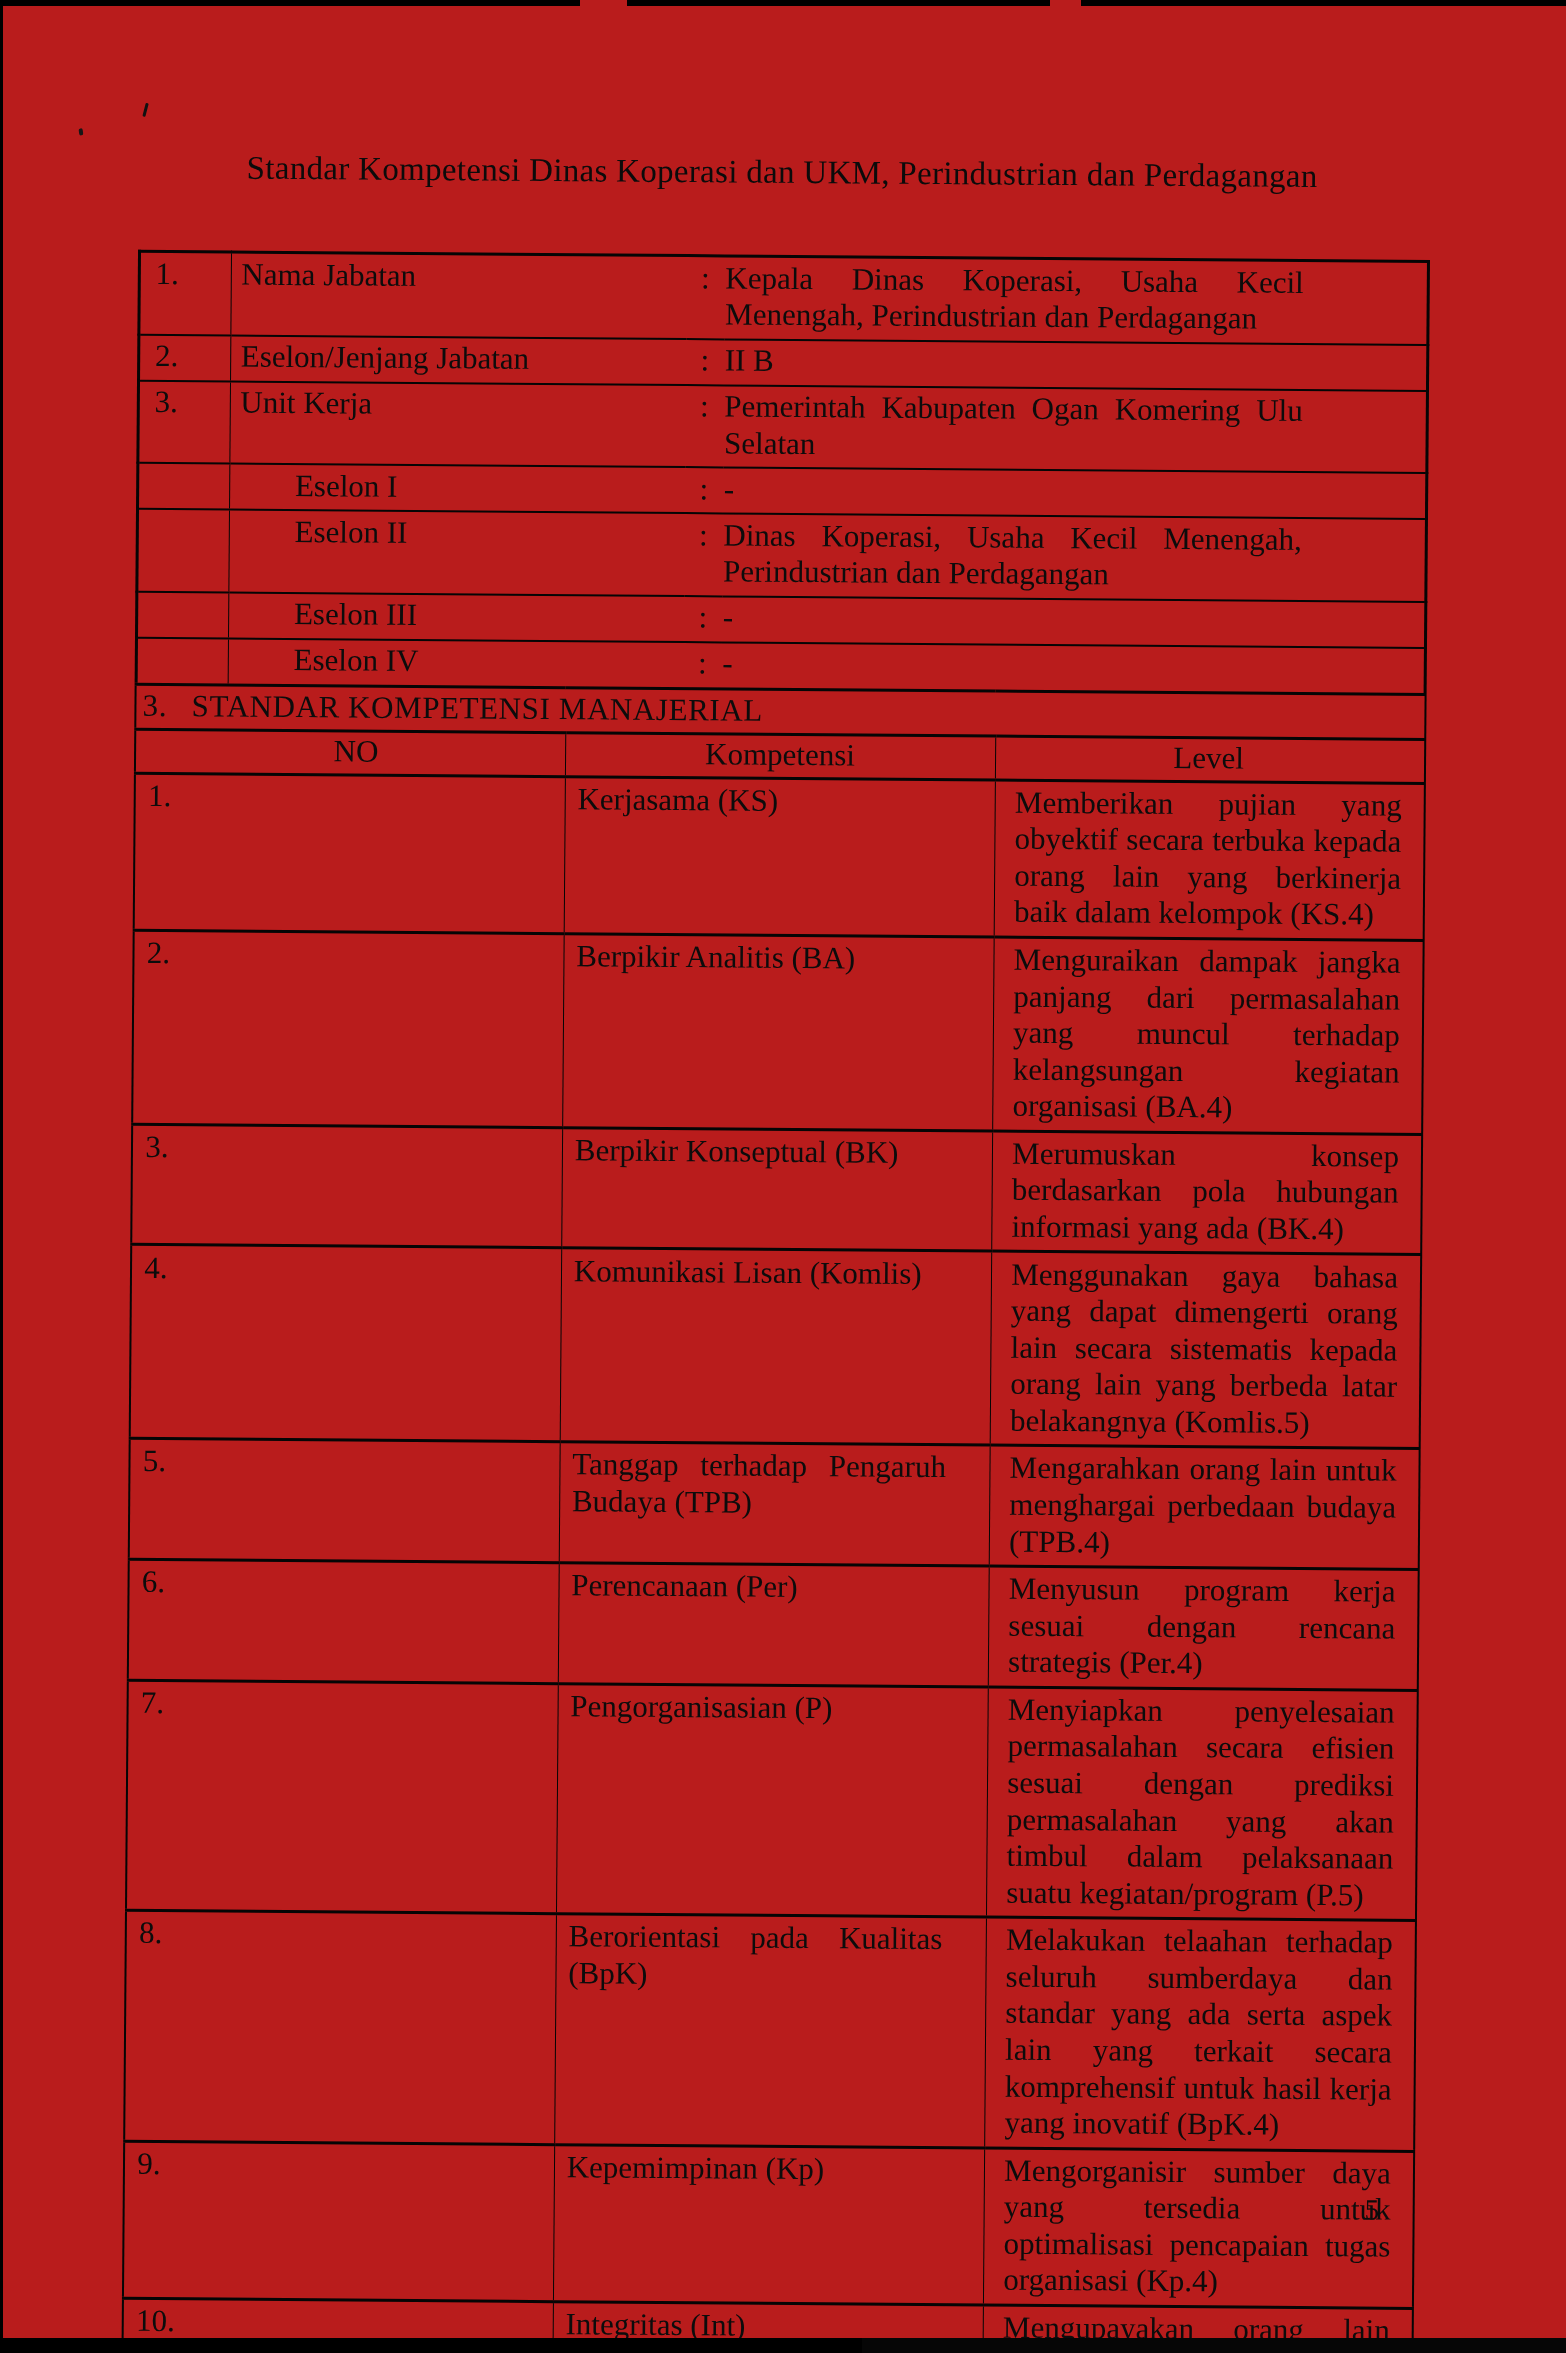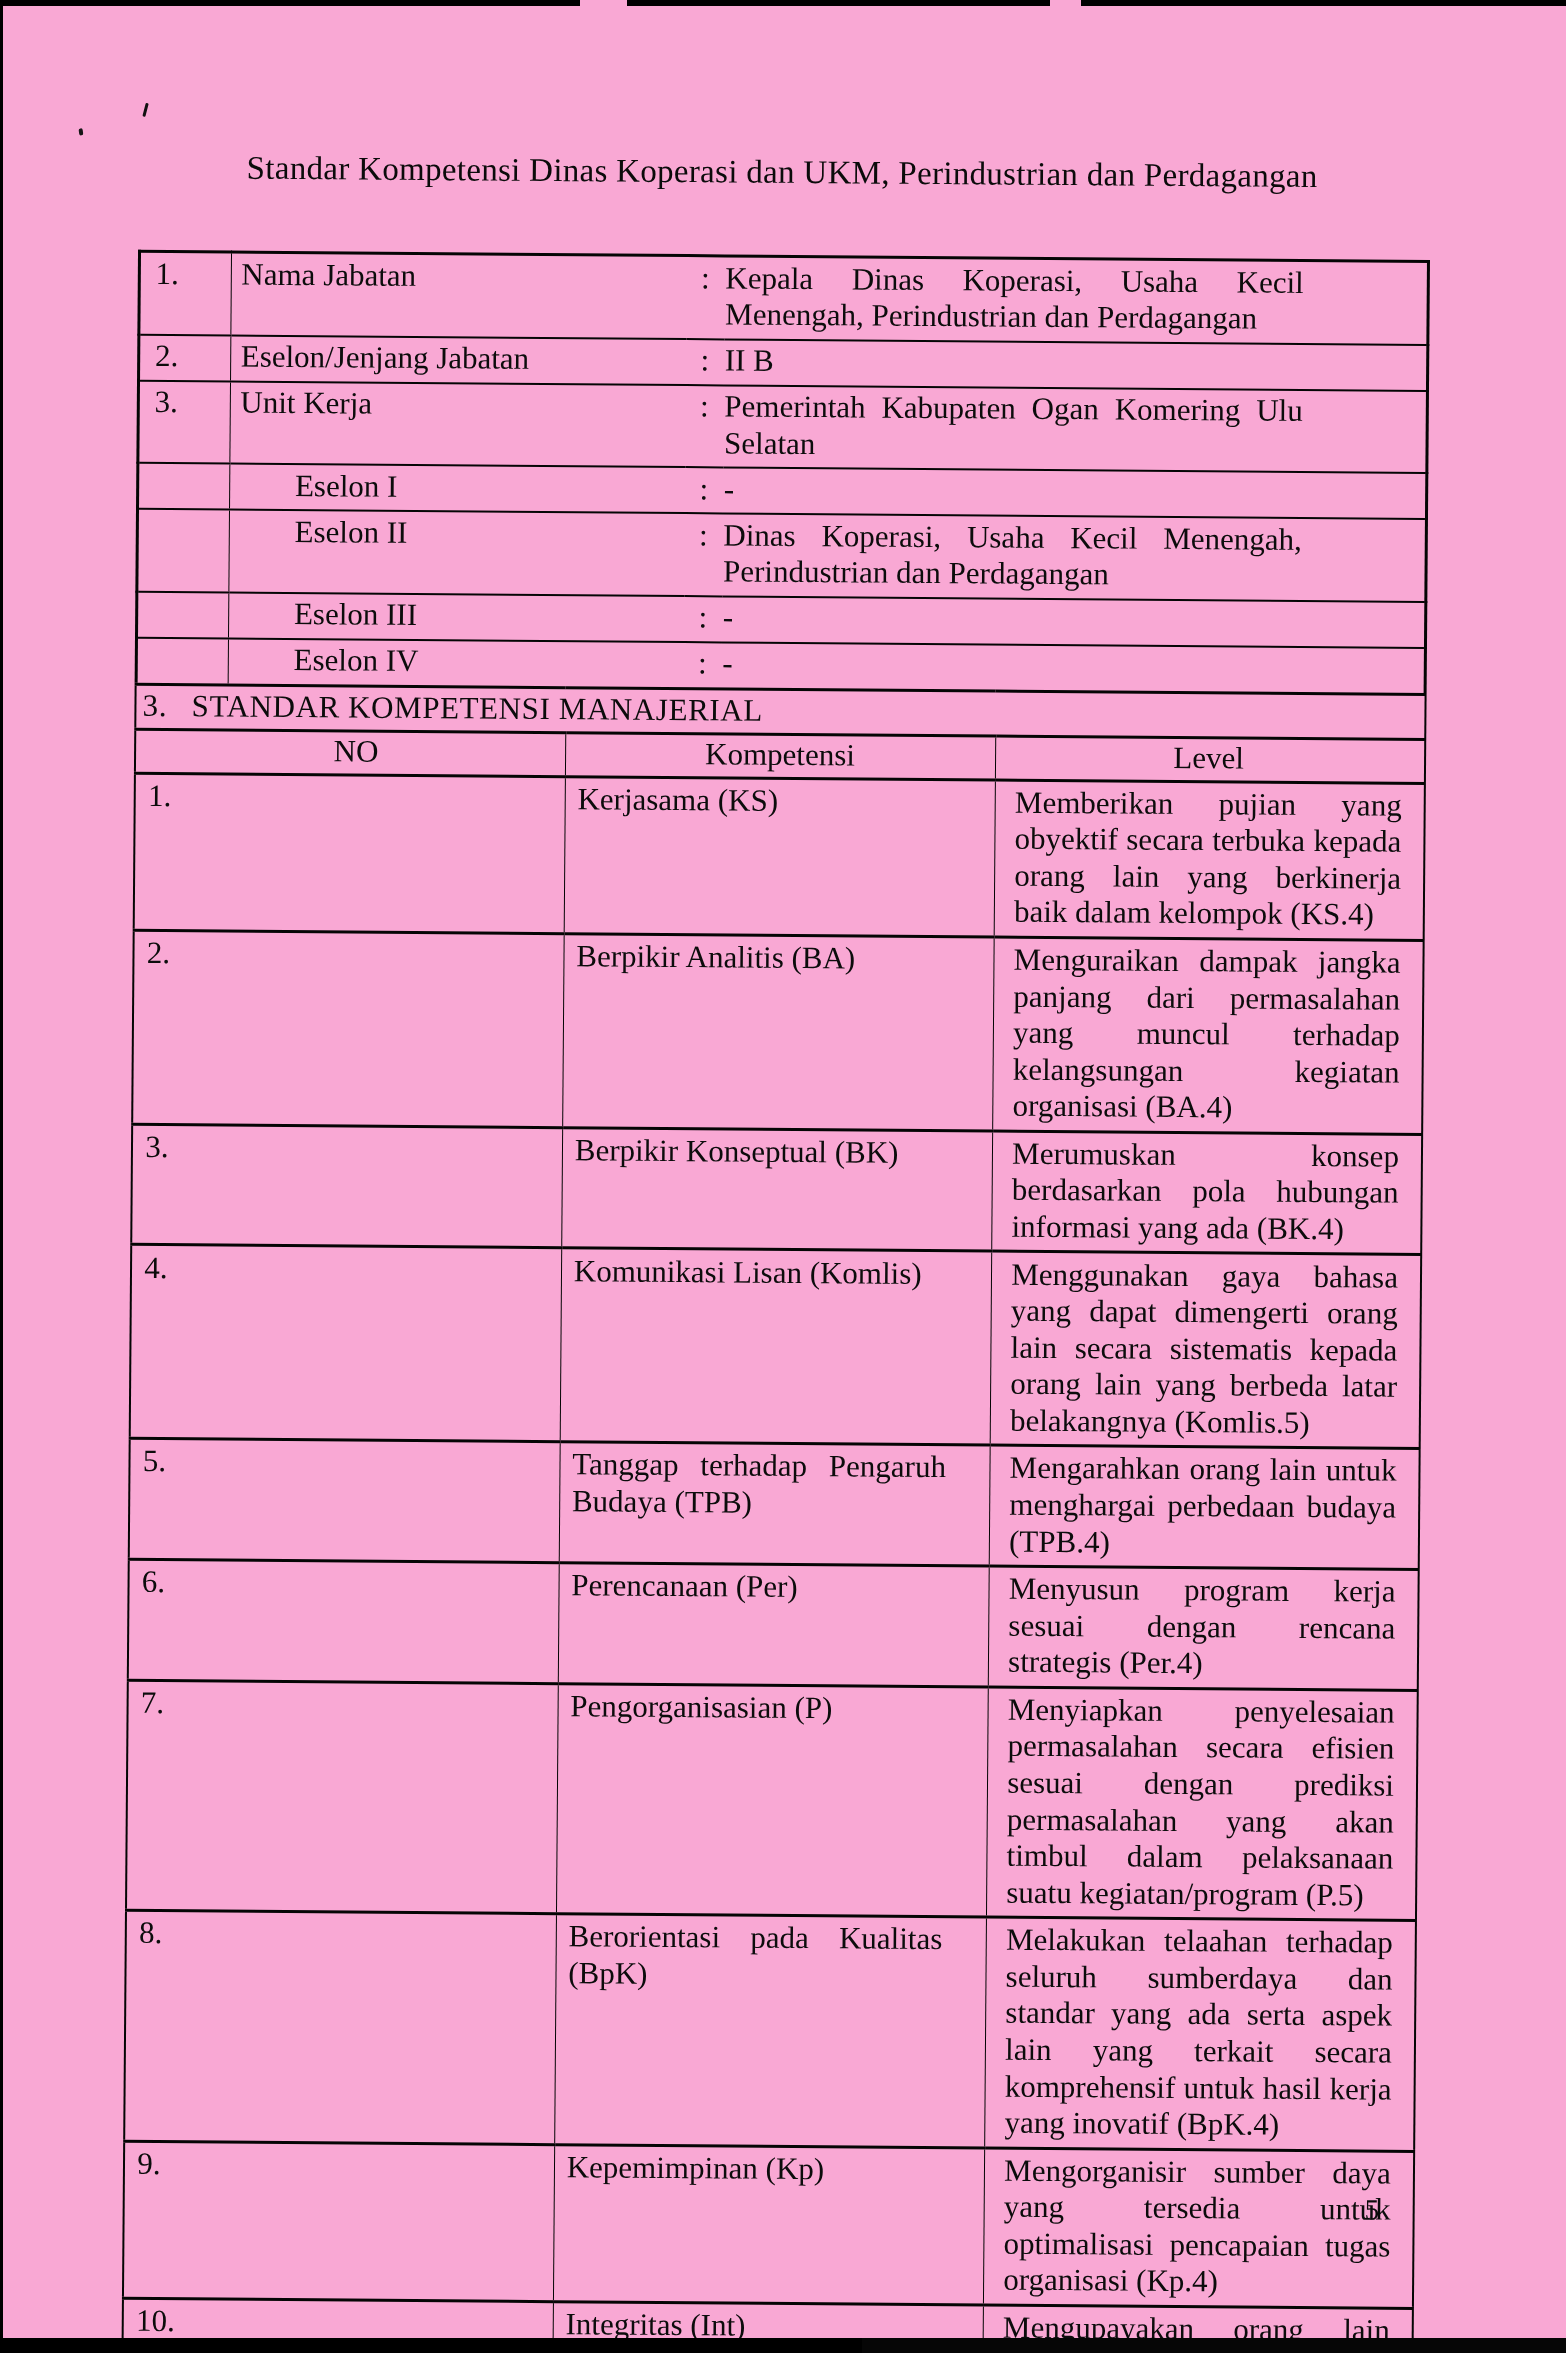--- a/index.html
+++ b/index.html
@@ -1,20 +1,20 @@
 <!DOCTYPE html>
 <html style="font-size:9.8px"><head>
 <meta charset="utf-8">
 <style>
   html, body { margin: 0; padding: 0; background: #777; }
   .page {
     position: relative;
     width: 1567px;
     height: 2354px;
-    background: #f9a8d4;
+    background: #b91c1c;
     overflow: hidden;
     font-family: "Liberation Serif", "DejaVu Serif", serif;
     color: #0c0c0c;
   }
   
   .scan-bar-top {
     position: absolute; top: 0; left: 0; width: 100%; height: 5.5px;
     background: linear-gradient(90deg,#000 0 37%, transparent 37% 40%, #000 40% 67%, transparent 67% 69%, #000 69% 100%);
   }
   .scan-bar-bottom {

